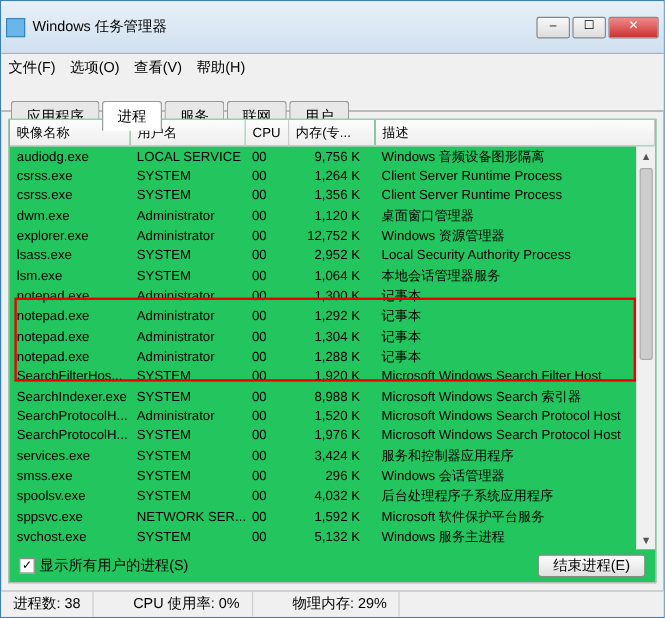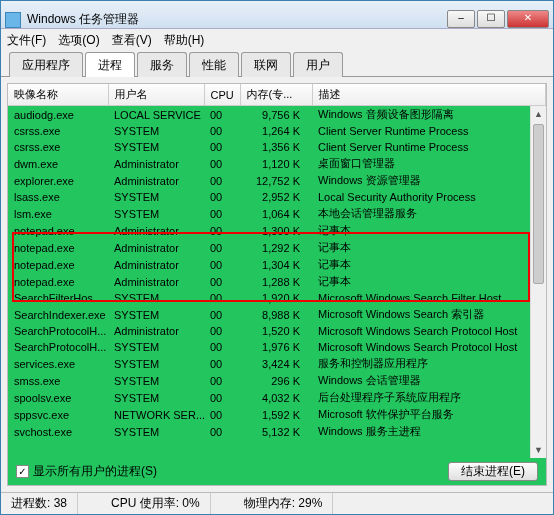--- a/index.html
+++ b/index.html
@@ -1,27 +1,27 @@
 <!DOCTYPE html>
 <html><head>
 <meta charset="utf-8">
 <style>
 * { margin: 0; padding: 0; box-sizing: border-box; }
 body { font-family: "Microsoft YaHei", Tahoma, sans-serif; font-size: 11px; background: #fff; }
 .window { width: 554px; height: 515px; border: 1px solid #3c7fb1; background: #f0f0f0; display: flex; flex-direction: column; }
-.titlebar { height: 28px; background: linear-gradient(#e8f0f8, #d0e0f0); display: flex; align-items: flex-end; padding: 0 4px; border-bottom: 1px solid #aac; }
+.titlebar { height: 44px; background: linear-gradient(#e8f0f8, #d0e0f0); display: flex; align-items: center; padding: 0 4px; border-bottom: 1px solid #aac; }
 .titlebar .app-icon { width: 16px; height: 16px; background: #6bb6e8; border: 1px solid #3a86b8; margin-right: 6px; }
 .titlebar .title { flex: 1; color: #000; font-size: 12px; }
 .winbtns { display: flex; gap: 2px; }
 .winbtn { width: 28px; height: 18px; border: 1px solid #888; background: linear-gradient(#f8f8f8,#ddd); border-radius: 2px; font-size: 10px; text-align: center; line-height: 14px; cursor: pointer; }
 .winbtn.close { background: linear-gradient(#e88,#c33); color: #fff; width: 42px; }
 .menubar { height: 22px; display: flex; align-items: center; padding: 0 6px; gap: 12px; background: #f0f0f0; font-size: 12px; }
 .menuitem { cursor: pointer; }
 .tabs { height: 26px; display: flex; align-items: flex-end; padding: 0 8px; background: #f0f0f0; border-bottom: 1px solid #999; }
-.tab { padding: 4px 12px 3px; border: 1px solid #999; border-bottom: none; background: #e8e8e8; margin-right: 2px; border-radius: 3px 3px 0 0; font-size: 12px; cursor: pointer; position: relative; top: 1px; }
+.tab { padding: 4px 12px 3px; border: 1px solid #999; border-bottom: none; background: #e8e8e8; margin-right: 2px; border-radius: 3px 3px 0 0; font-size: 12px; cursor: pointer; position: relative; top: 17px; }
 .tab.active { background: #fff; z-index: 2; }
 .content { flex: 1; background: #22c55e; margin: 6px; border: 1px solid #bbb; display: flex; flex-direction: column; overflow: hidden; position: relative; }
 .table-wrap { flex: 1; overflow: auto; position: relative; }
 table { width: 100%; border-collapse: collapse; font-family: Tahoma, sans-serif; font-size: 11px; table-layout: fixed; }
 th { text-align: left; padding: 3px 6px; background: linear-gradient(#fdfdfd,#eee); border-right: 1px solid #ccc; border-bottom: 1px solid #ccc; font-weight: normal; white-space: nowrap; overflow: hidden; }
 td { padding: 1px 6px; white-space: nowrap; overflow: hidden; text-overflow: clip; height: 16px; }
 td.num { text-align: right; padding-right: 12px; }
 .highlight-box { position: absolute; border: 2px solid #e00; pointer-events: none; left: 4px; right: 16px; }
 .bottom-row { display: flex; align-items: center; padding: 4px 8px; gap: 8px; }
 .checkbox { display: flex; align-items: center; gap: 4px; font-size: 12px; }
@@ -60,21 +60,20 @@
     <span class="menuitem">文件(F)</span>
     <span class="menuitem">选项(O)</span>
     <span class="menuitem">查看(V)</span>
     <span class="menuitem">帮助(H)</span>
   </div>
 
   <div class="tabs">
     <div class="tab">应用程序</div>
     <div class="tab active">进程</div>
     <div class="tab">服务</div>
-    <div class="tab">性能</div>
     <div class="tab">联网</div>
     <div class="tab">用户</div>
   </div>
 
   <div class="content">
     <div class="table-wrap">
       <table>
         <colgroup>
           <col class="col-img">
             <col class="col-user">

